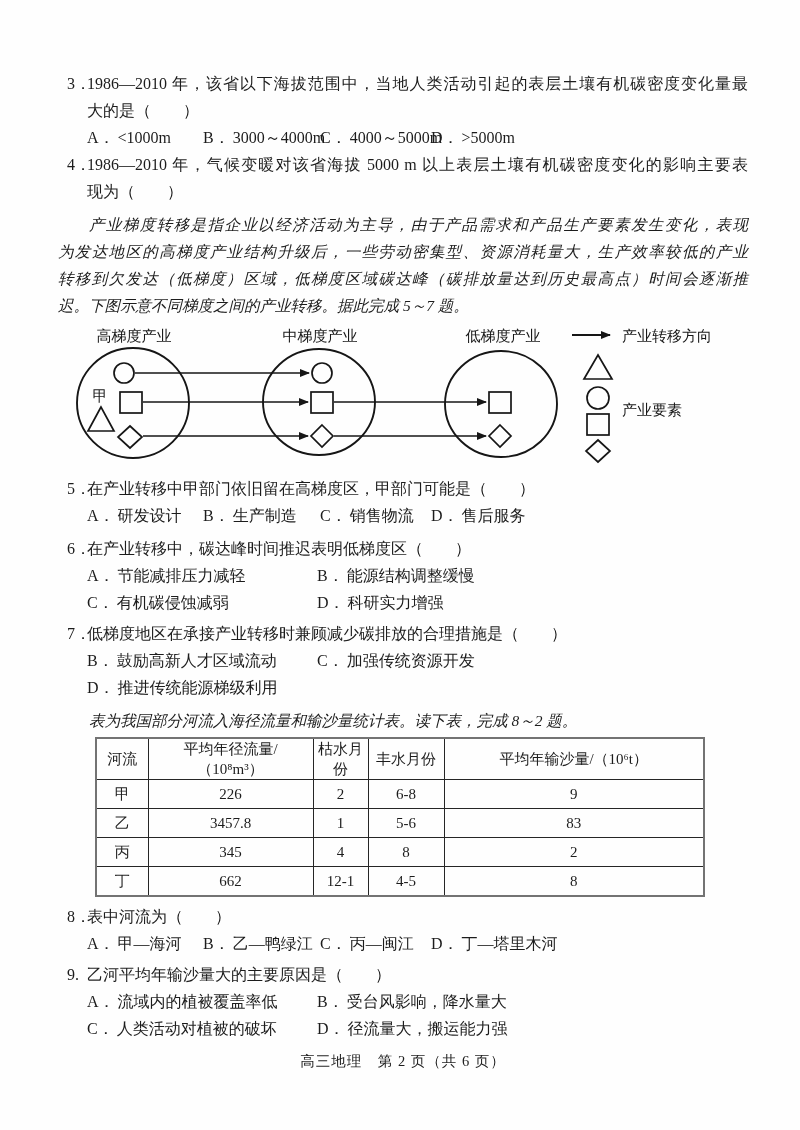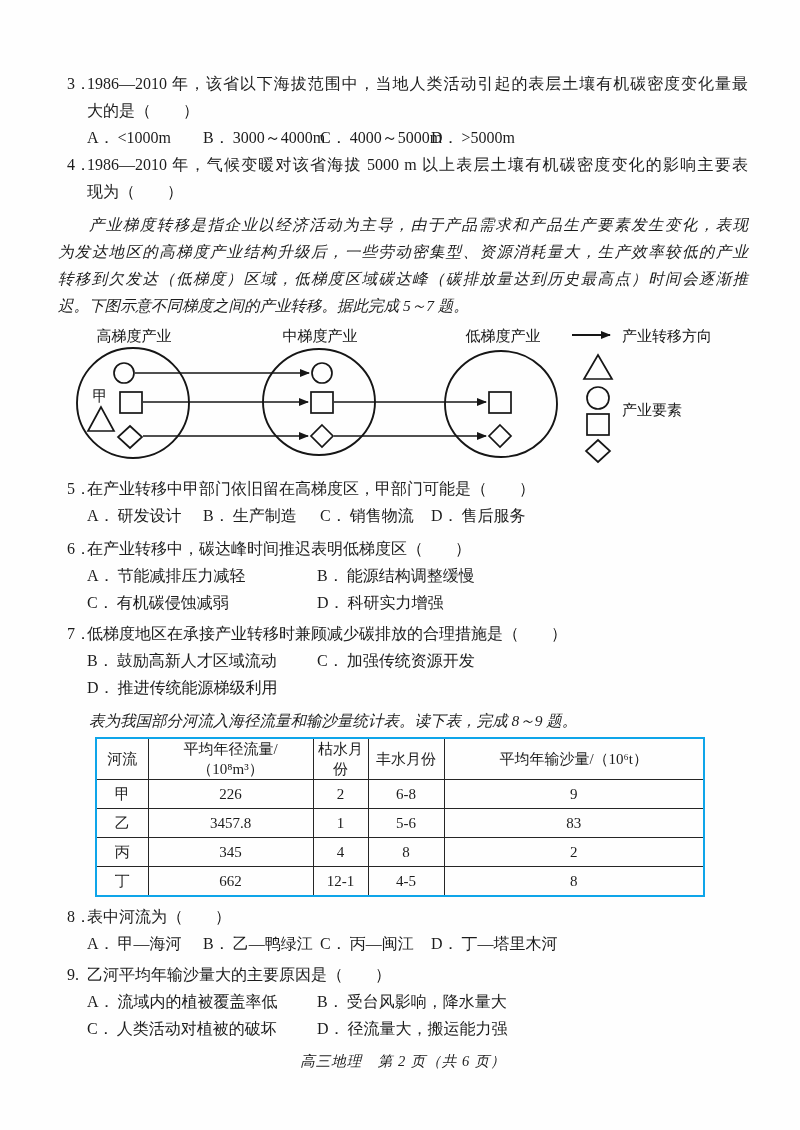--- a/index.html
+++ b/index.html
@@ -22,27 +22,27 @@
   .passage { font-style:italic; font-size:15.5px; }
   .p-ind { text-indent:2em;margin-top:6px; }
   
   figure.diagram { margin:0 0 0 10px; padding:0; height:152px;text-align:right; }
   .diagram svg text { font-size:15px; fill:#161616; font-family:"Liberation Serif", serif; }
   .diagram svg .shape { fill:none; stroke:#161616; stroke-width:1.7; }
   .diagram svg .big { fill:none; stroke:#161616; stroke-width:1.9; }
   .diagram svg .arrow { stroke:#161616; stroke-width:1.4; }
   .diagram svg .arrow-bold { stroke:#161616; stroke-width:2.2; }
   
-  table.river { border-collapse:collapse; margin:3px 0 0 37px; font-size:15px; border:2px solid #0ea5e9; }
+  table.river { border-collapse:collapse; margin:3px 0 0 37px; font-size:15px; border:2px solid #737373; }
   table.river th, table.river td {
     border:1px solid #262626; text-align:center; vertical-align:middle;
     height:28px; padding:0 4px; font-weight:normal; line-height:20px;
   }
   .mt4{margin-top:4px;} .mt6{margin-top:6px;}
-  footer.pfoot { text-align:center; font-size:14.5px; margin-top:6px; letter-spacing:1px;font-style:italic; }
+  footer.pfoot { text-align:center; font-size:14.5px; margin-top:6px; letter-spacing:1px; }
 </style>
 </head>
 <body>
 
 <div class="page">
 
   <section class="q">
     <span class="q-num">3．</span>
     <div class="jl">1986—2010 年，该省以下海拔范围中，当地人类活动引起的表层土壤有机碳密度变化量最</div>
     <div>大的是（　　）</div>
@@ -137,21 +137,21 @@
   <section class="q mt4">
     <span class="q-num">7．</span>
     <div>低梯度地区在承接产业转移时兼顾减少碳排放的合理措施是（　　）</div>
     <div class="opts2">
       <span class="opt"><span class="opt-l">B．</span><span>鼓励高新人才区域流动</span></span>
       <span class="opt"><span class="opt-l">C．</span><span>加强传统资源开发</span></span>
       <span class="opt"><span class="opt-l">D．</span><span>推进传统能源梯级利用</span></span>
     </div>
   </section>
 
-  <div class="passage p-ind">表为我国部分河流入海径流量和输沙量统计表。读下表，完成 8～9 题。</div>
+  <div class="passage p-ind">表为我国部分河流入海径流量和输沙量统计表。读下表，完成 8～2 题。</div>
 
   <table class="river">
     <colgroup>
       <col style="width:52px">
         <col style="width:165px">
         <col style="width:55px">
         <col style="width:76px">
         <col style="width:260px">
     </colgroup>
     <thead>

